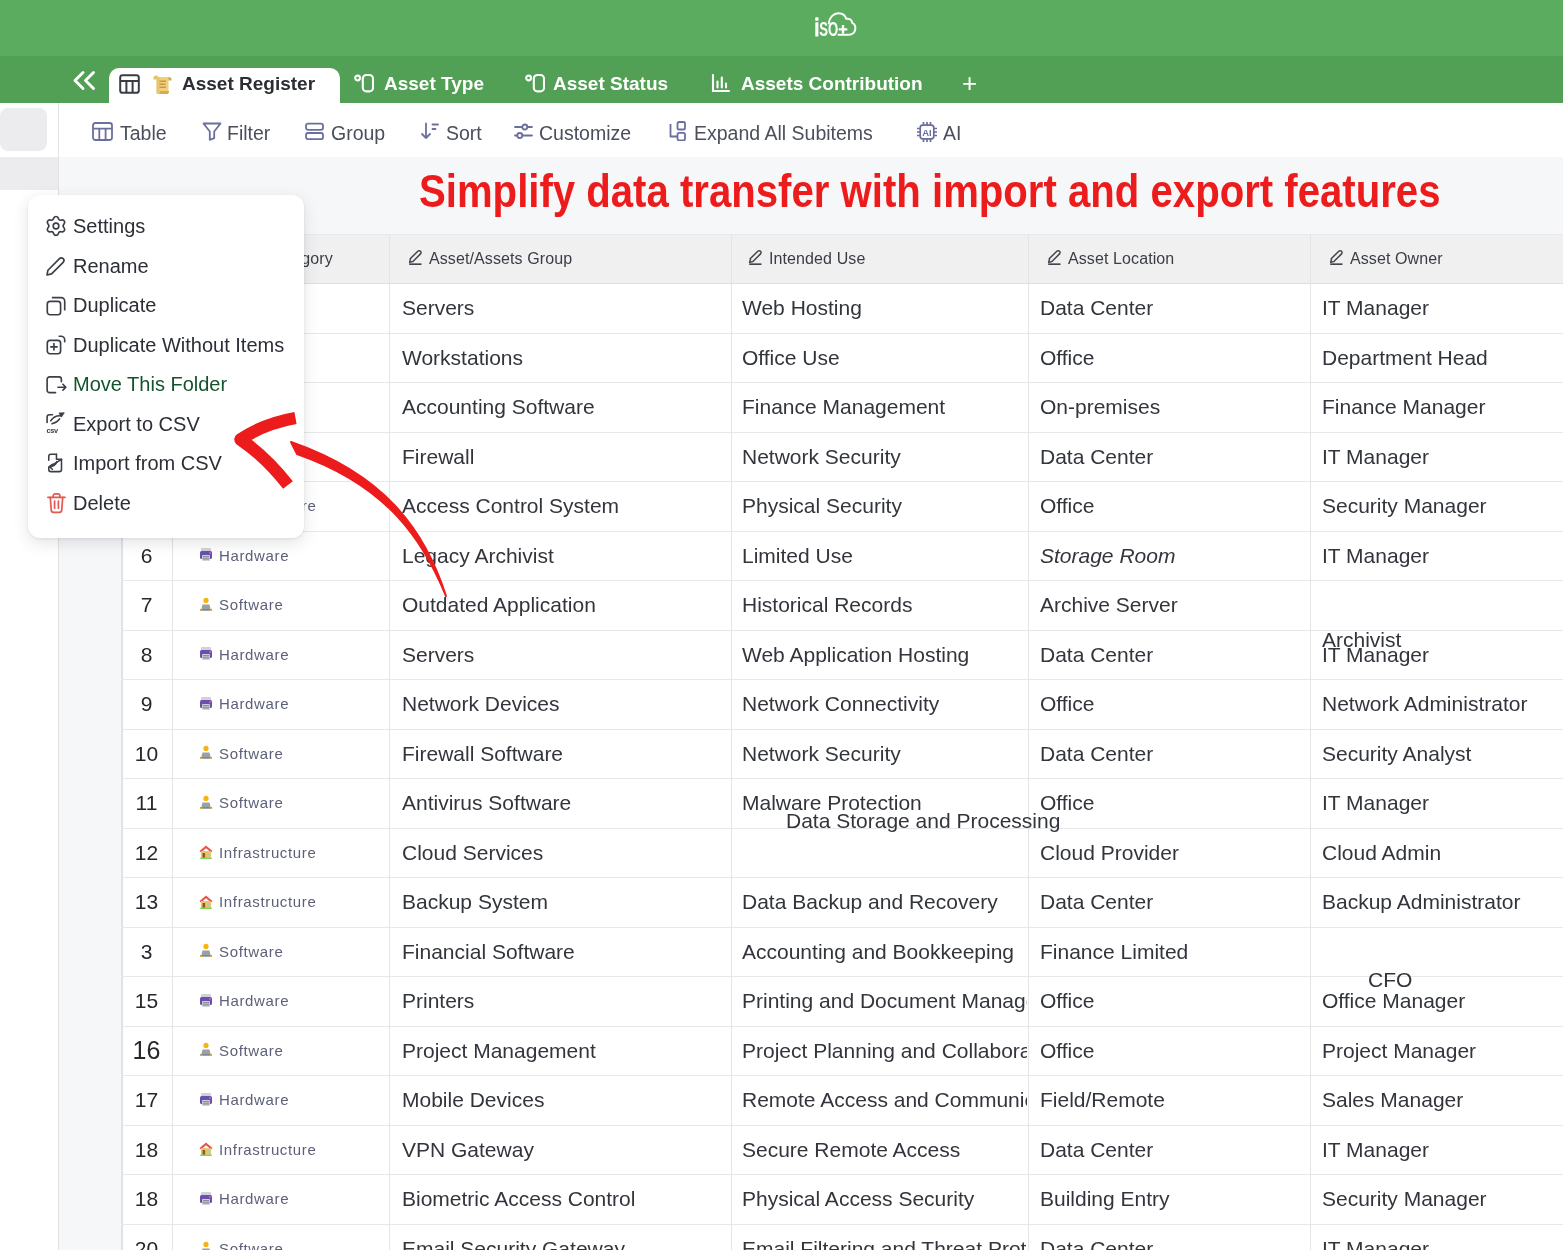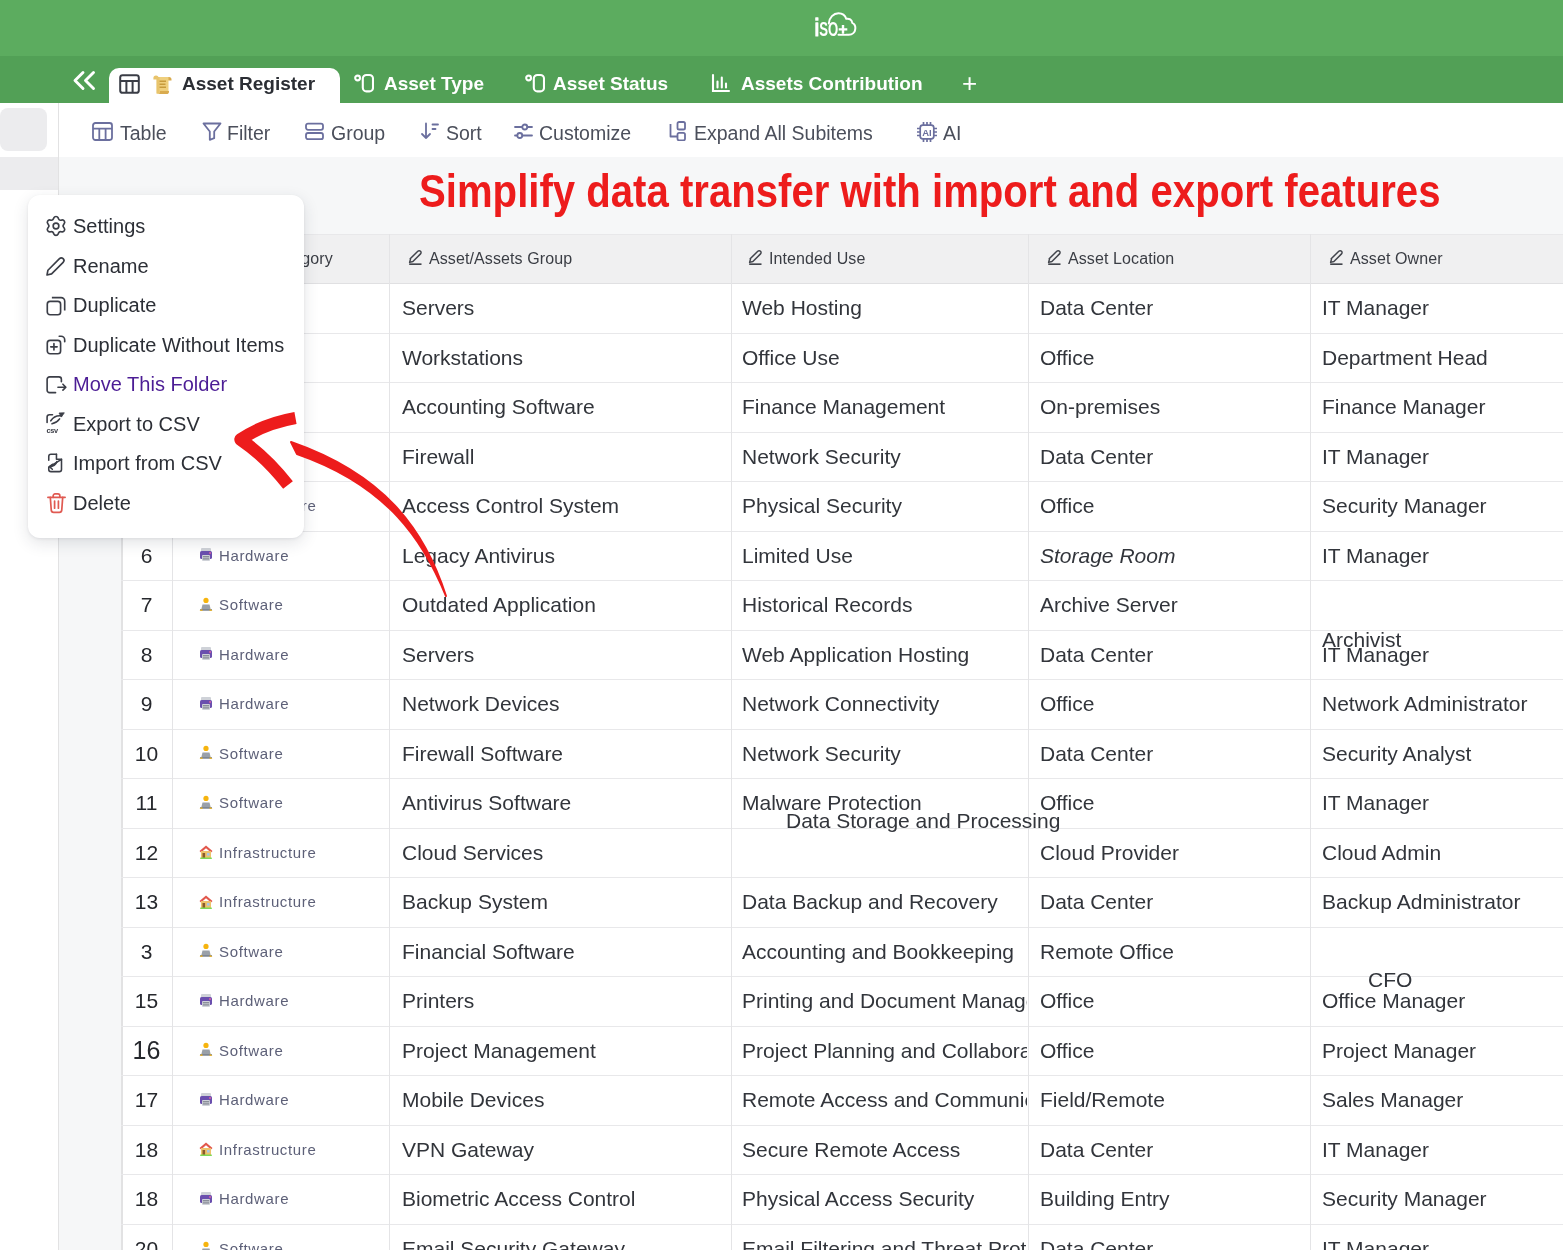--- a/index.html
+++ b/index.html
@@ -230,21 +230,21 @@
 <div class="cell" style="top:531px;height:49px;line-height:49px;left:121px;width:51px;text-align:center;font-size:21px;color:#26282d;">6</div>
 <div class="abs" style="left:198px;top:547px;"><svg width="16" height="16" viewBox="0 0 16 16">
       <rect x="3" y="1" width="10" height="4" rx="1" fill="#cfd2d8"></rect>
       <rect x="2" y="4" width="12" height="8" rx="1.6" fill="#6a4fae"></rect>
       <rect x="4" y="8" width="8" height="6" rx="1" fill="#cfd2d8"></rect>
       <rect x="4.8" y="9" width="6.4" height="1.4" fill="#8b8f99"></rect>
       <rect x="4.8" y="11.2" width="6.4" height="1.4" fill="#8b8f99"></rect>
       <circle cx="12" cy="6" r="0.9" fill="#e560a5"></circle>
     </svg></div>
 <div class="cell" style="top:531px;height:49px;line-height:49px;left:219px;width:168px;font-size:15px;color:#5d6078;letter-spacing:0.65px;">Hardware</div>
-<div class="cell" style="top:531px;height:49px;line-height:49px;left:402px;width:327px;">Legacy Antivirus</div>
+<div class="cell" style="top:531px;height:49px;line-height:49px;left:402px;width:327px;">Legacy Archivist</div>
 <div class="cell" style="top:531px;height:49px;line-height:49px;left:742px;width:285px;">Limited Use</div>
 <div class="cell" style="top:531px;height:49px;line-height:49px;left:1040px;width:268px;font-style:italic;">Storage Room</div>
 <div class="cell" style="top:531px;height:49px;line-height:49px;left:1322px;width:241px;">IT Manager</div>
 <div class="cell" style="top:580px;height:50px;line-height:50px;left:121px;width:51px;text-align:center;font-size:21px;color:#26282d;">7</div>
 <div class="abs" style="left:198px;top:597px;"><svg width="16" height="16" viewBox="0 0 16 16">
       <circle cx="8" cy="3.4" r="2.6" fill="#f6b40e"></circle>
       <path d="M4.5 7.5 L11.5 7.5 L12.6 12 L3.4 12 Z" fill="#9aa0a8"></path>
       <rect x="2" y="12" width="12" height="1.8" rx="0.7" fill="#7f8691"></rect>
       <path d="M1.5 13.8 L4 12 L4.7 13.8 Z" fill="#f6b40e"></path>
       <path d="M14.5 13.8 L12 12 L11.3 13.8 Z" fill="#f6b40e"></path>
@@ -338,21 +338,21 @@
 <div class="abs" style="left:198px;top:943px;"><svg width="16" height="16" viewBox="0 0 16 16">
       <circle cx="8" cy="3.4" r="2.6" fill="#f6b40e"></circle>
       <path d="M4.5 7.5 L11.5 7.5 L12.6 12 L3.4 12 Z" fill="#9aa0a8"></path>
       <rect x="2" y="12" width="12" height="1.8" rx="0.7" fill="#7f8691"></rect>
       <path d="M1.5 13.8 L4 12 L4.7 13.8 Z" fill="#f6b40e"></path>
       <path d="M14.5 13.8 L12 12 L11.3 13.8 Z" fill="#f6b40e"></path>
     </svg></div>
 <div class="cell" style="top:927px;height:49px;line-height:49px;left:219px;width:168px;font-size:15px;color:#5d6078;letter-spacing:0.65px;">Software</div>
 <div class="cell" style="top:927px;height:49px;line-height:49px;left:402px;width:327px;">Financial Software</div>
 <div class="cell" style="top:927px;height:49px;line-height:49px;left:742px;width:285px;">Accounting and Bookkeeping</div>
-<div class="cell" style="top:927px;height:49px;line-height:49px;left:1040px;width:268px;">Remote Office</div>
+<div class="cell" style="top:927px;height:49px;line-height:49px;left:1040px;width:268px;">Finance Limited</div>
 <div class="cell" style="top:927px;height:49px;line-height:49px;left:1368px;width:241px;margin-top:28px;">CFO</div>
 <div class="cell" style="top:976px;height:50px;line-height:50px;left:121px;width:51px;text-align:center;font-size:21px;color:#26282d;">15</div>
 <div class="abs" style="left:198px;top:993px;"><svg width="16" height="16" viewBox="0 0 16 16">
       <rect x="3" y="1" width="10" height="4" rx="1" fill="#cfd2d8"></rect>
       <rect x="2" y="4" width="12" height="8" rx="1.6" fill="#6a4fae"></rect>
       <rect x="4" y="8" width="8" height="6" rx="1" fill="#cfd2d8"></rect>
       <rect x="4.8" y="9" width="6.4" height="1.4" fill="#8b8f99"></rect>
       <rect x="4.8" y="11.2" width="6.4" height="1.4" fill="#8b8f99"></rect>
       <circle cx="12" cy="6" r="0.9" fill="#e560a5"></circle>
     </svg></div>
@@ -457,21 +457,21 @@
 <path d="M9.75 10.5 v7 M6.25 14 h7"></path>
     </g>
   </svg>
 <div class="abs" style="left:73px;top:324.5px;height:40px;line-height:40px;font-size:20px;color:#2c2f36;">Duplicate Without Items</div>
 <svg class="abs" style="left:45px;top:374px;" width="23" height="22" viewBox="0 0 24 23">
 <g fill="none" stroke="#3b3e47" stroke-width="1.7" stroke-linecap="round" stroke-linejoin="round">
 <path d="M11 19.5 H4.8 a2.6 2.6 0 0 1 -2.6 -2.6 V5.6 a2.6 2.6 0 0 1 2.6 -2.6 H14.5 a2.6 2.6 0 0 1 2.6 2.6 V8"></path>
 <path d="M13.5 13.8 h8.3 M18.7 10.7 l3.1 3.1 -3.1 3.1"></path>
     </g>
   </svg>
-<div class="abs" style="left:73px;top:364px;height:40px;line-height:40px;font-size:20px;color:#4c1d95;">Move This Folder</div>
+<div class="abs" style="left:73px;top:364px;height:40px;line-height:40px;font-size:20px;color:#14532d;">Move This Folder</div>
 <svg class="abs" style="left:45px;top:410px;" width="24" height="25" viewBox="0 0 24 25">
 <g fill="none" stroke="#3b3e47" stroke-width="1.6" stroke-linecap="round" stroke-linejoin="round">
 <path d="M7.5 4.7 H4.4 a2.3 2.3 0 0 0 -2.3 2.3 V12.5"></path>
 <path d="M5.8 10.8 C 8.2 7.2, 12 5.4, 16.2 5.9"></path>
 <path d="M7 13.8 C 10 13.2, 12.8 11.4, 14.6 8.9"></path>
 </g>
 <path d="M19.3 2.8 l-5.3 .2 2.4 4.1 z" fill="#3b3e47" stroke="#3b3e47" stroke-width="0.8" stroke-linejoin="round"></path>
 <text x="1.6" y="22.6" font-size="7.4" font-weight="bold" fill="#3b3e47" font-family="Liberation Sans" letter-spacing="-0.4">csv</text>
   </svg>
 <div class="abs" style="left:73px;top:403.5px;height:40px;line-height:40px;font-size:20px;color:#2c2f36;">Export to CSV</div>

